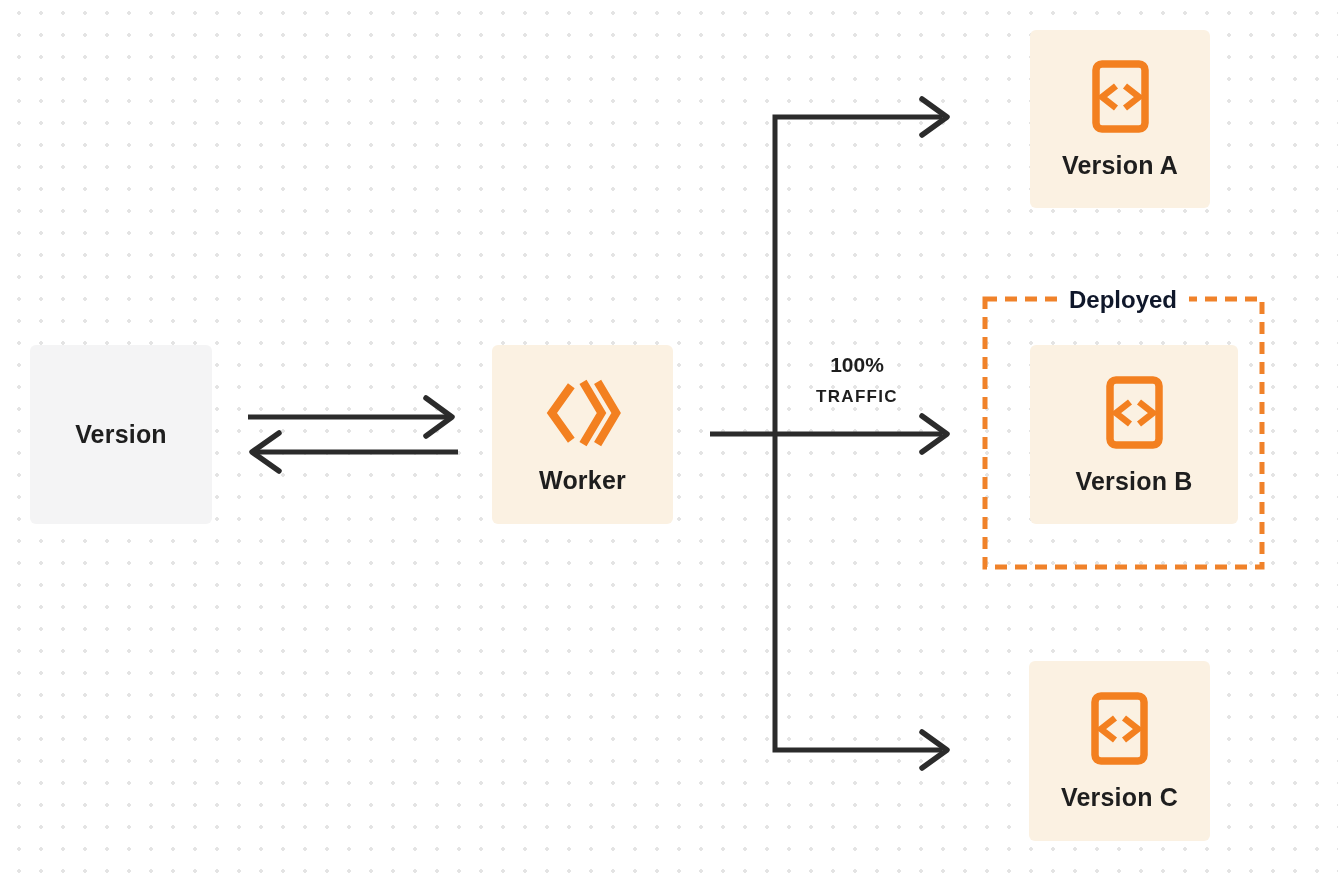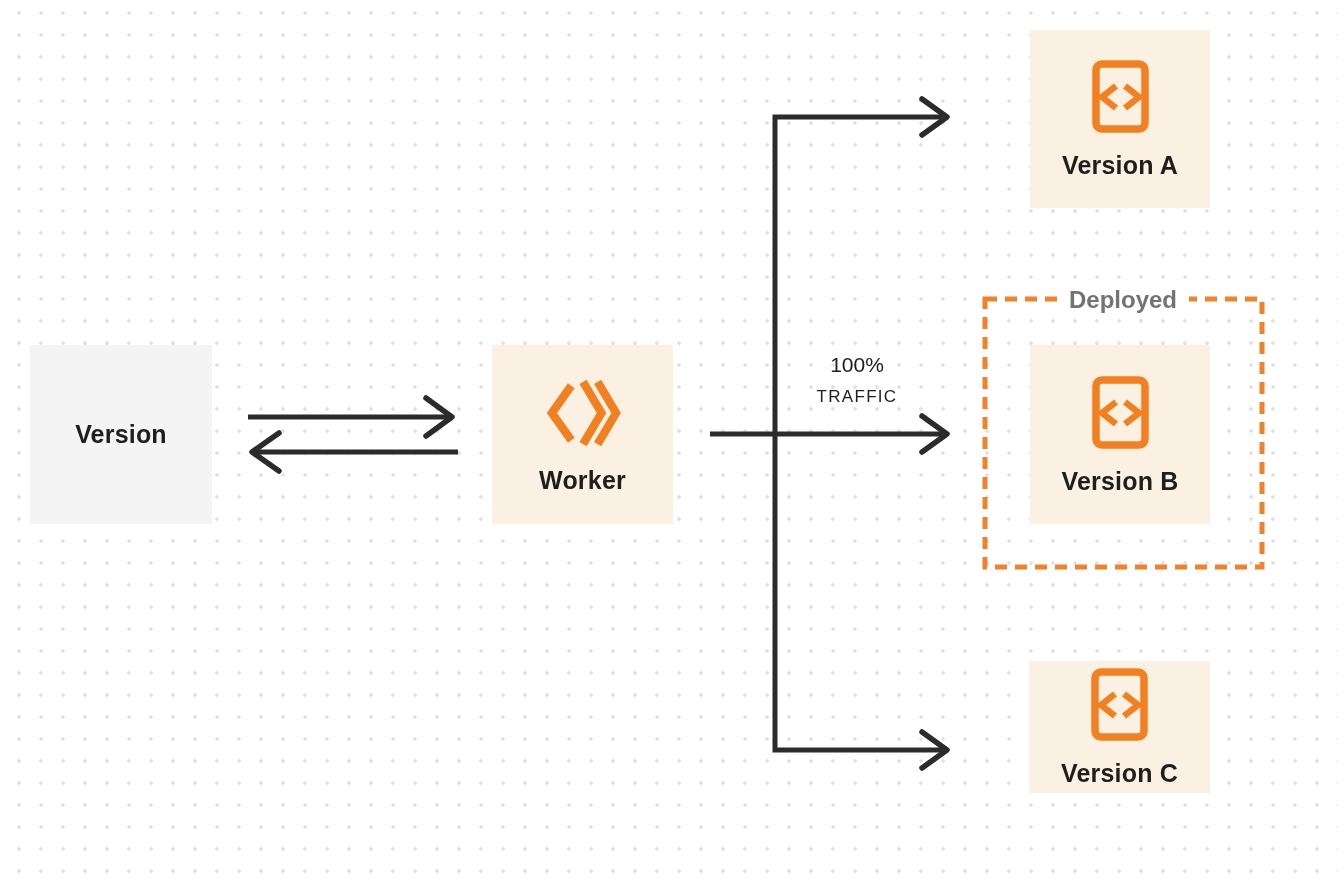--- a/index.html
+++ b/index.html
@@ -20,66 +20,66 @@
   }
   .overlay-svg {
     position: absolute;
     inset: 0;
     width: 100%;
     height: 100%;
     pointer-events: none;
   }
   .card {
     position: absolute;
-    border-radius: 0;
+    border-radius: 6px;
     display: flex;
     flex-direction: column;
     align-items: center;
     justify-content: center;
     gap: 20px;
     box-sizing: border-box;
   }
   .card.gray   { background: #f4f4f5; }
   .card.cream  { background: #fbf1e2; }
   .card-label {
     font-size: 25px;
     font-weight: 700;
     color: #1e1e1e;
     letter-spacing: 0.2px;
     line-height: 1;
     white-space: nowrap;
   }
   #client-card    { left: 30px;   top: 345px; width: 182px; height: 179px; }
   #worker-card    { left: 492px;  top: 345px; width: 181px; height: 179px; gap: 18px; }
   #version-a-card { left: 1030px; top: 30px;  width: 180px; height: 178px; }
-  #version-b-card { left: 1030px; top: 345px; width: 180px; height: 179px; }
-  #version-c-card { left: 1029px; top: 661px; width: 181px; height: 132px; }
+  #version-b-card { left: 1030px; top: 345px; width: 208px; height: 179px; }
+  #version-c-card { left: 1029px; top: 661px; width: 181px; height: 180px; }
 
   .node-icon { display: block; }
 
   .traffic-label {
     position: absolute;
     transform: translateX(-50%);
     color: #1e1e1e;
-    font-weight: 400;
+    font-weight: 700;
     text-align: center;
     line-height: 1;
     white-space: nowrap;
   }
   #traffic-percent { left: 857px; top: 354px; font-size: 21px; }
   #traffic-word    { left: 857px; top: 388px; font-size: 17px; letter-spacing: 1.3px; }
 
   .deployed-label {
     position: absolute;
     left: 1123px;
     top: 287px;
     transform: translateX(-50%);
     font-size: 24px;
     font-weight: 700;
-    color: #737373;
+    color: #0f172a;
     background: #ffffff;
     padding: 0 12px;
     line-height: 26px;
     white-space: nowrap;
   }
 </style>
 </head>
 <body>
 
 <div class="canvas">

